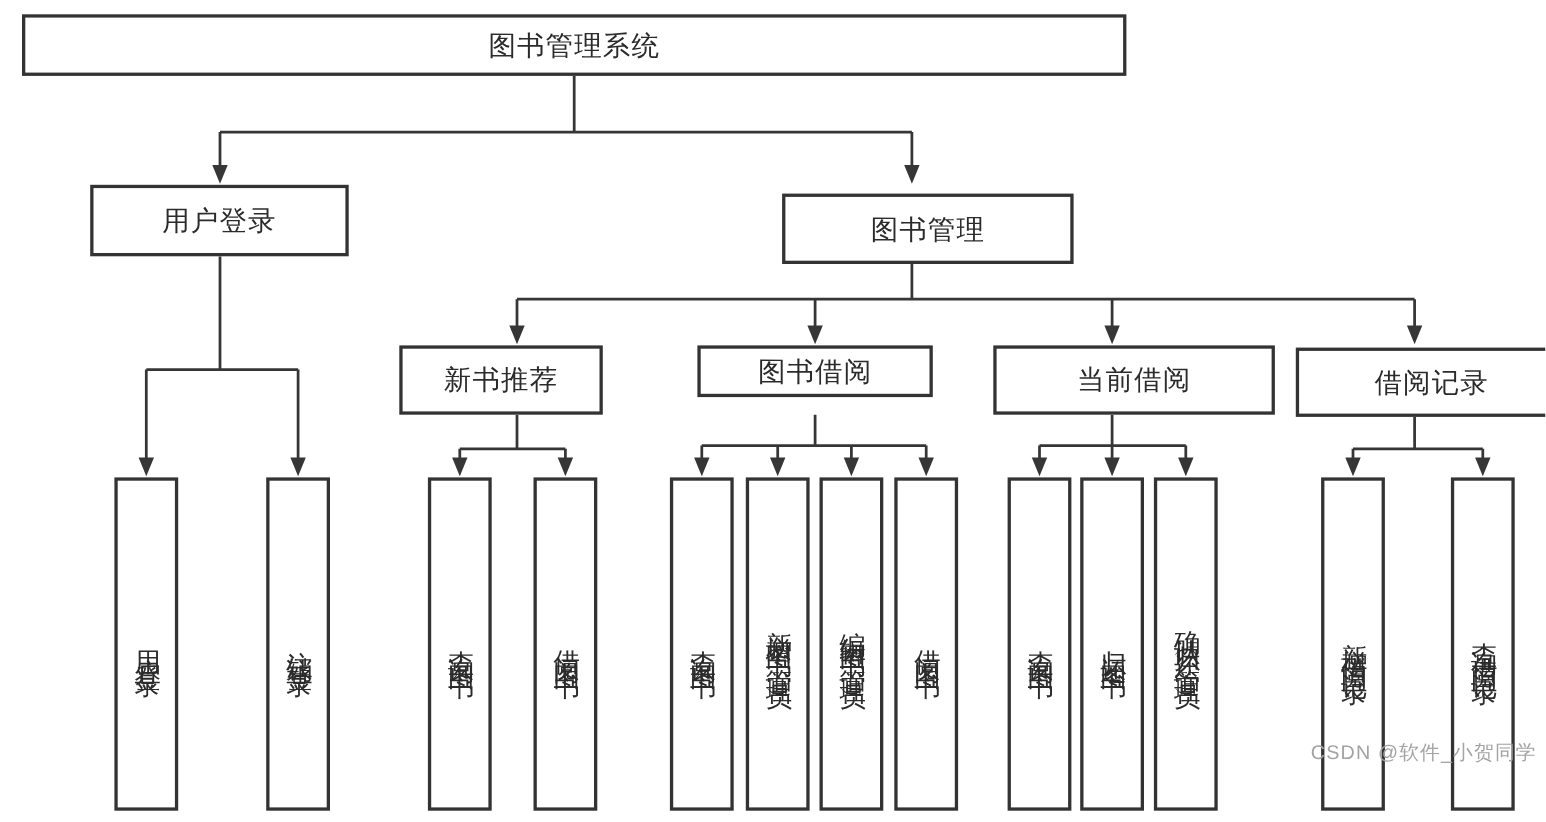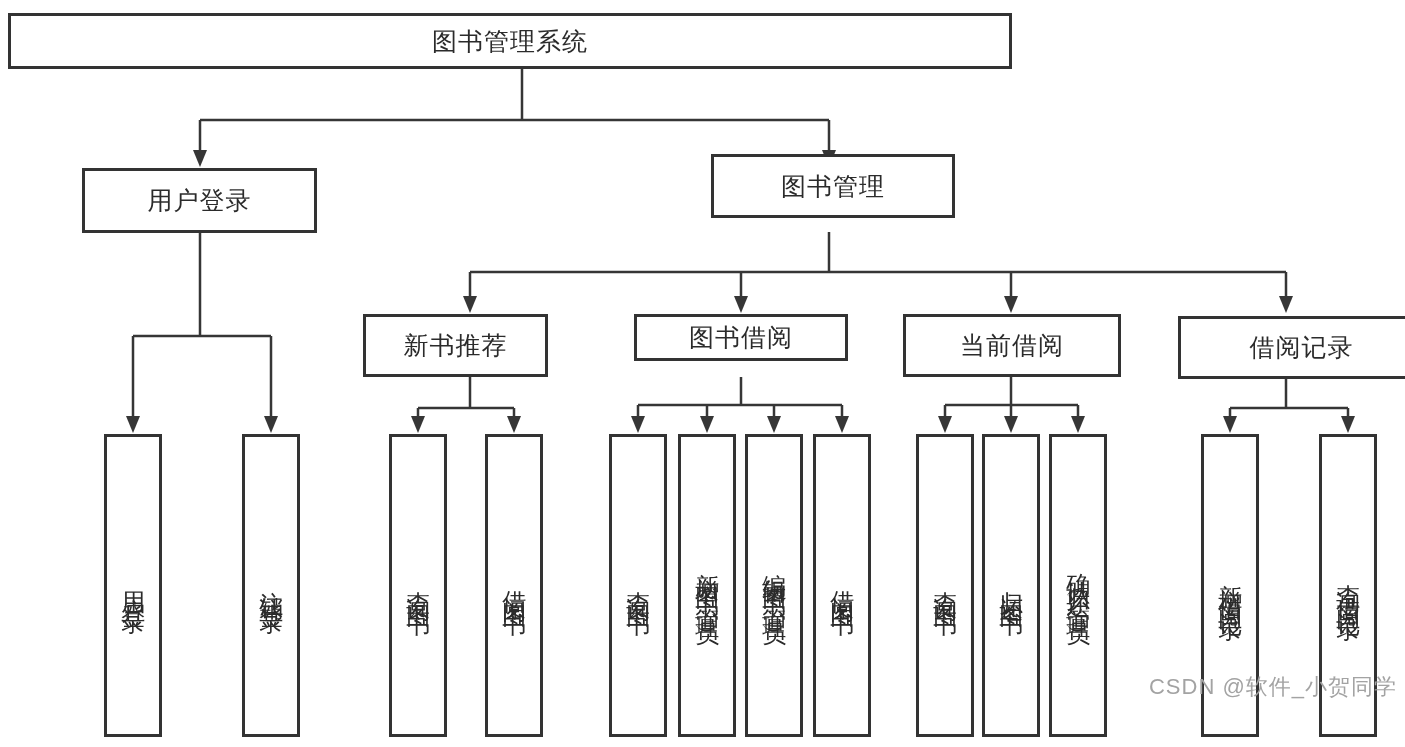--- a/index.html
+++ b/index.html
@@ -26,21 +26,21 @@
     writing-mode:vertical-rl;
     text-orientation:mixed;
     font-size:24px;
     letter-spacing:7px;
     line-height:1.1;
     white-space:nowrap;
   }
   .watermark {
     position:absolute;
     right:8px; top:672px;
-    font-size:22px;
+    font-size:18px;
     color:var(--watermark,#a3a3a3);
     letter-spacing:1px;
     z-index:5;
     white-space:nowrap;
   }
 </style>
 </head>
 <body>
 
 <div class="canvas">
@@ -71,38 +71,38 @@
       <polygon class="arrow" points="767,416 781,416 774,433"></polygon>
       <polygon class="arrow" points="835,416 849,416 842,433"></polygon>
       <polygon class="arrow" points="938,416 952,416 945,433"></polygon>
       <polygon class="arrow" points="1004,416 1018,416 1011,433"></polygon>
       <polygon class="arrow" points="1071,416 1085,416 1078,433"></polygon>
       <polygon class="arrow" points="1223,416 1237,416 1230,433"></polygon>
       <polygon class="arrow" points="1341,416 1355,416 1348,433"></polygon>
     </g>
   </svg>
 
-  <div class="node hbox" style="left:8px;top:13px;width:1004px;height:56px">
+  <div class="node hbox" style="left:20px;top:13px;width:1004px;height:56px">
     <span class="label">图书管理系统</span>
   </div>
 
   <div class="node hbox" style="left:82px;top:168px;width:235px;height:65px">
     <span class="label">用户登录</span>
   </div>
-  <div class="node hbox" style="left:711px;top:154px;width:244px;height:64px">
+  <div class="node hbox" style="left:711px;top:176px;width:265px;height:64px">
     <span class="label">图书管理</span>
   </div>
 
   <div class="node hbox" style="left:363px;top:314px;width:185px;height:63px">
     <span class="label">新书推荐</span>
   </div>
   <div class="node hbox" style="left:634px;top:314px;width:214px;height:47px">
     <span class="label">图书借阅</span>
   </div>
-  <div class="node hbox" style="left:903px;top:314px;width:218px;height:63px">
+  <div class="node hbox" style="left:903px;top:314px;width:256px;height:63px">
     <span class="label">当前借阅</span>
   </div>
   <div class="node hbox" style="left:1178px;top:316px;width:247px;height:63px">
     <span class="label">借阅记录</span>
   </div>
 
   <div class="node vbox" style="left:104px;top:434px;width:58px;height:303px">
     <span class="label">用户登录</span>
   </div>
   <div class="node vbox" style="left:242px;top:434px;width:58px;height:303px">

